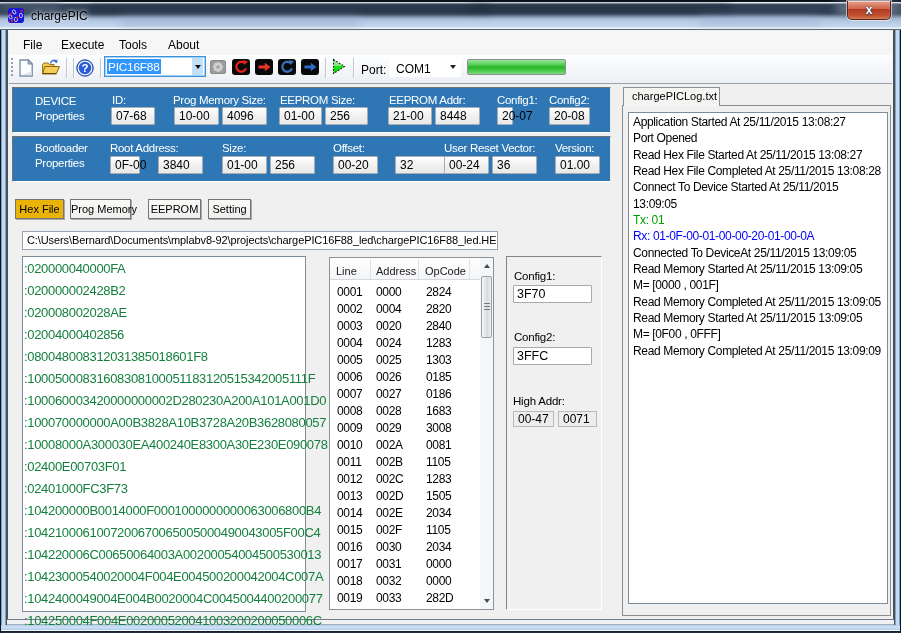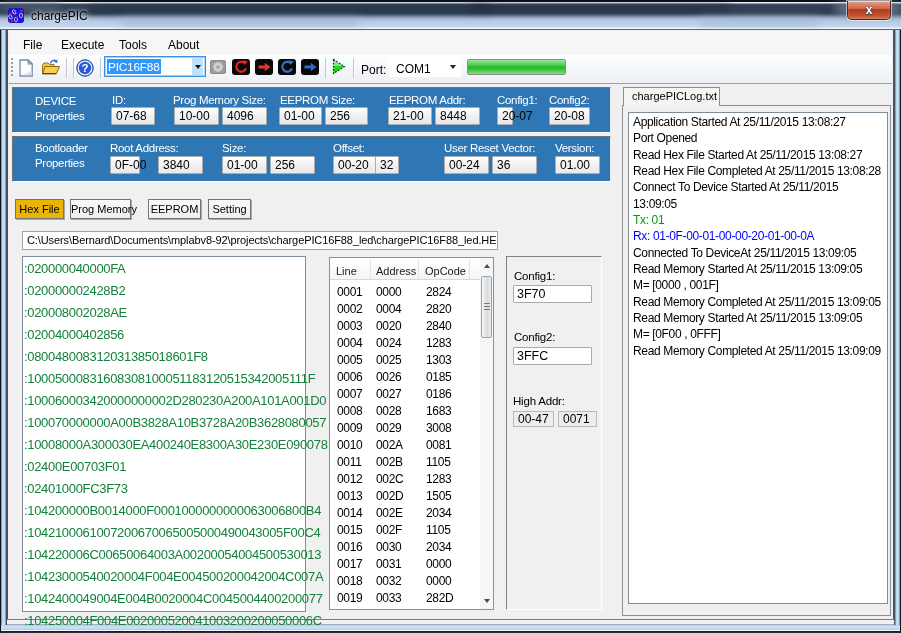--- a/index.html
+++ b/index.html
@@ -178,21 +178,21 @@
 <div class="a wlab" style="left:110px;top:142px">Root Address:</div>
 <div class="a wlab" style="left:222px;top:142px">Size:</div>
 <div class="a wlab" style="left:333px;top:142px">Offset:</div>
 <div class="a wlab" style="left:444px;top:142px">User Reset Vector:</div>
 <div class="a wlab" style="left:555px;top:142px">Version:</div>
 <div class="a pbox" style="left:110px;top:156px;width:30px">0F-00</div>
 <div class="a pbox" style="left:158px;top:156px;width:45px">3840</div>
 <div class="a pbox" style="left:222px;top:156px;width:45px">01-00</div>
 <div class="a pbox" style="left:270px;top:156px;width:45px">256</div>
 <div class="a pbox" style="left:333px;top:156px;width:45px">00-20</div>
-<div class="a pbox" style="left:375px;top:156px;width:24px">32</div>
+<div class="a pbox" style="left:395px;top:156px;width:62px">32</div>
 <div class="a pbox" style="left:444px;top:156px;width:45px">00-24</div>
 <div class="a pbox" style="left:492px;top:156px;width:45px">36</div>
 <div class="a pbox" style="left:555px;top:156px;width:45px">01.00</div>
 <div class="a tab tabsel" style="left:15px;width:49px">Hex File</div>
 <div class="a tab" style="left:70px;width:61px">Prog Memory</div>
 <div class="a tab" style="left:148px;width:53px">EEPROM</div>
 <div class="a tab" style="left:208px;width:43px">Setting</div>
 <div class="a" style="left:22px;top:231px;width:476px;height:19px;background:#fff;border:1px solid #98a4b2"></div>
 <div class="a" style="left:27px;top:234px;font-size:11px;letter-spacing:-0.1px;white-space:nowrap">C:\Users\Bernard\Documents\mplabv8-92\projects\chargePIC16F88_led\chargePIC16F88_led.HE</div>
 <div class="a wbox" style="left:22px;top:256px;width:284px;height:356px"></div>

